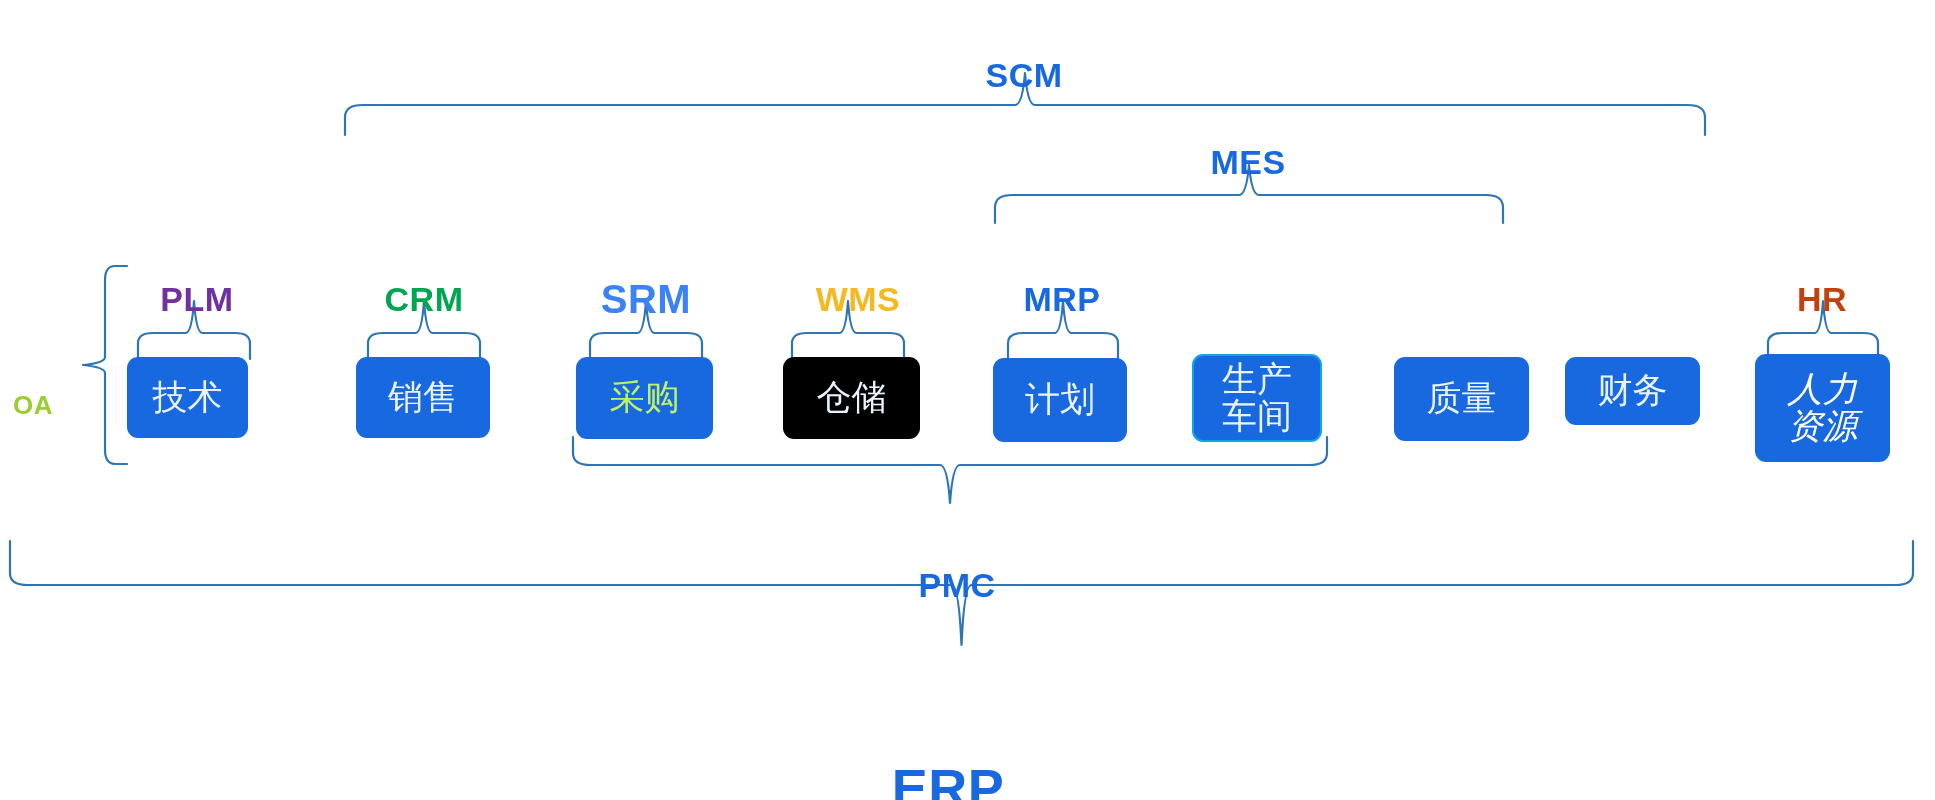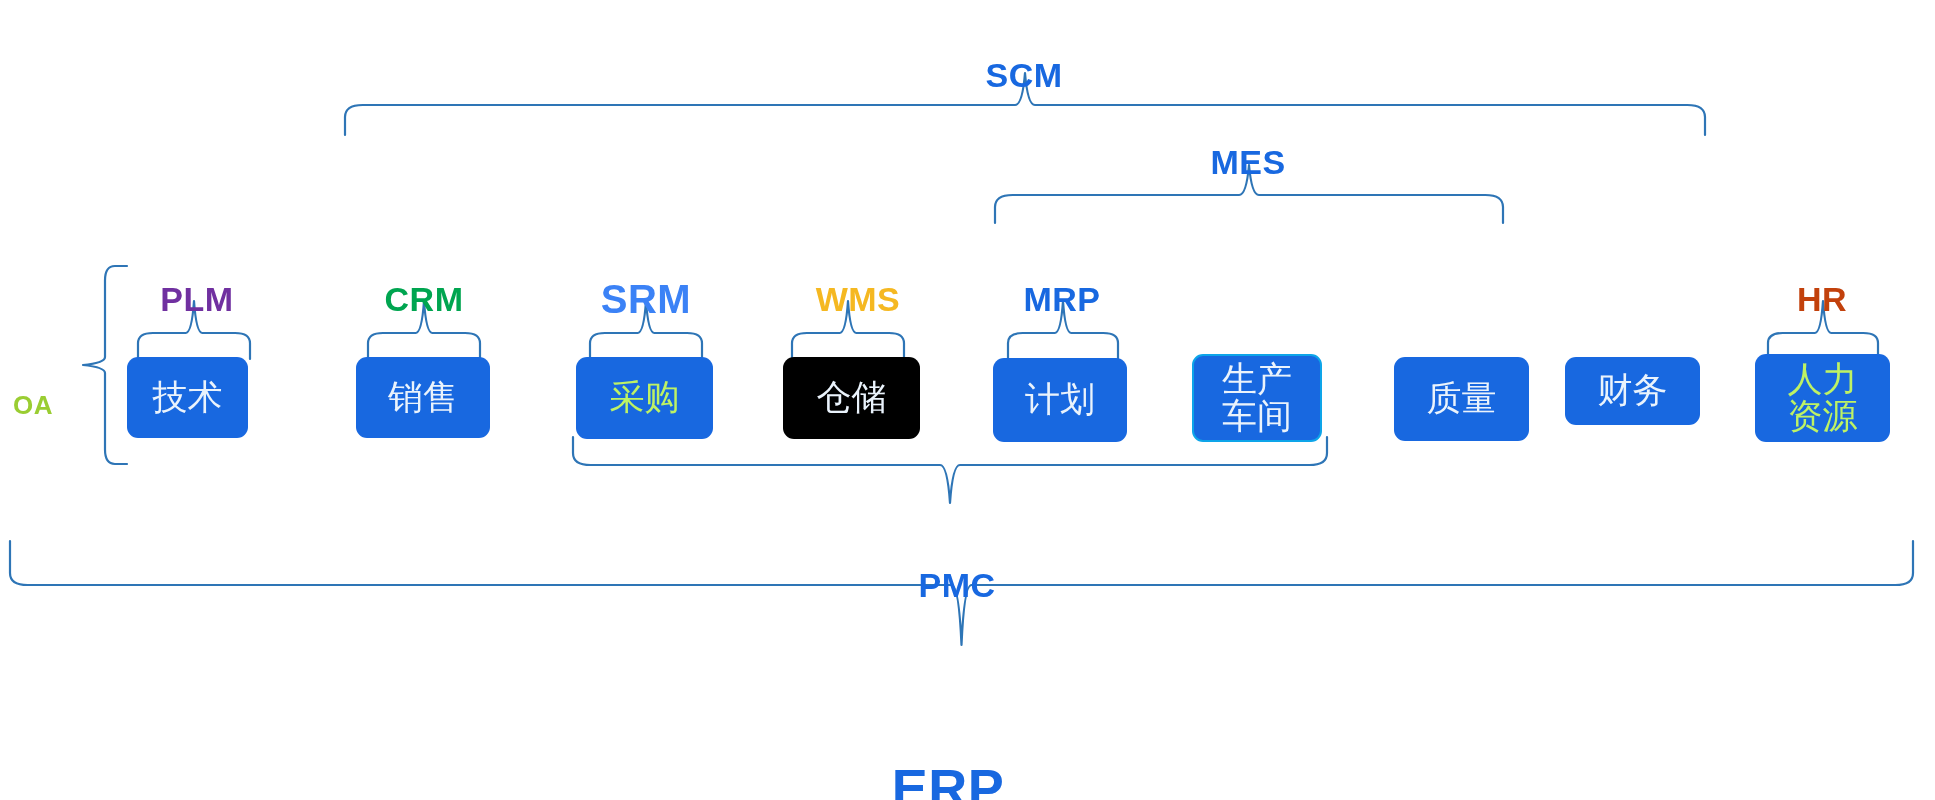--- a/index.html
+++ b/index.html
@@ -121,21 +121,21 @@
       <div class="node-box" style="left: 1378px; top: 357px; width: 135px; height: 84px; background: rgb(24, 104, 224); color: rgb(234, 243, 252); margin-left: 16px;">
         <span class="node-label">
           <span class="ln">质量</span>
         </span>
       </div>
       <div class="node-box" style="left: 1565px; top: 357px; width: 135px; height: 68px; background: rgb(24, 104, 224); color: rgb(234, 243, 252);">
         <span class="node-label">
           <span class="ln">财务</span>
         </span>
       </div>
-      <div class="node-box" style="left: 1755px; top: 354px; width: 135px; height: 88px; background: rgb(24, 104, 224); color: #bef264;">
+      <div class="node-box" style="left: 1755px; top: 354px; width: 135px; height: 108px; background: rgb(24, 104, 224); color: #ffffff; font-style: italic;">
         <span class="node-label">
           <span class="ln">人力</span>
           <span class="ln">资源</span>
         </span>
       </div>
     </div>
   <div id="labels-layer">
       <div class="acronym" style="left: 33px; top: 365px; color: rgb(154, 205, 50); font-size: 26px;">OA</div>
       <div class="acronym" style="left: 197px; top: 259px; color: rgb(112, 48, 160); font-size: 34px;">PLM</div>
       <div class="acronym" style="left: 424px; top: 259px; color: rgb(0, 165, 80); font-size: 34px;">CRM</div>

